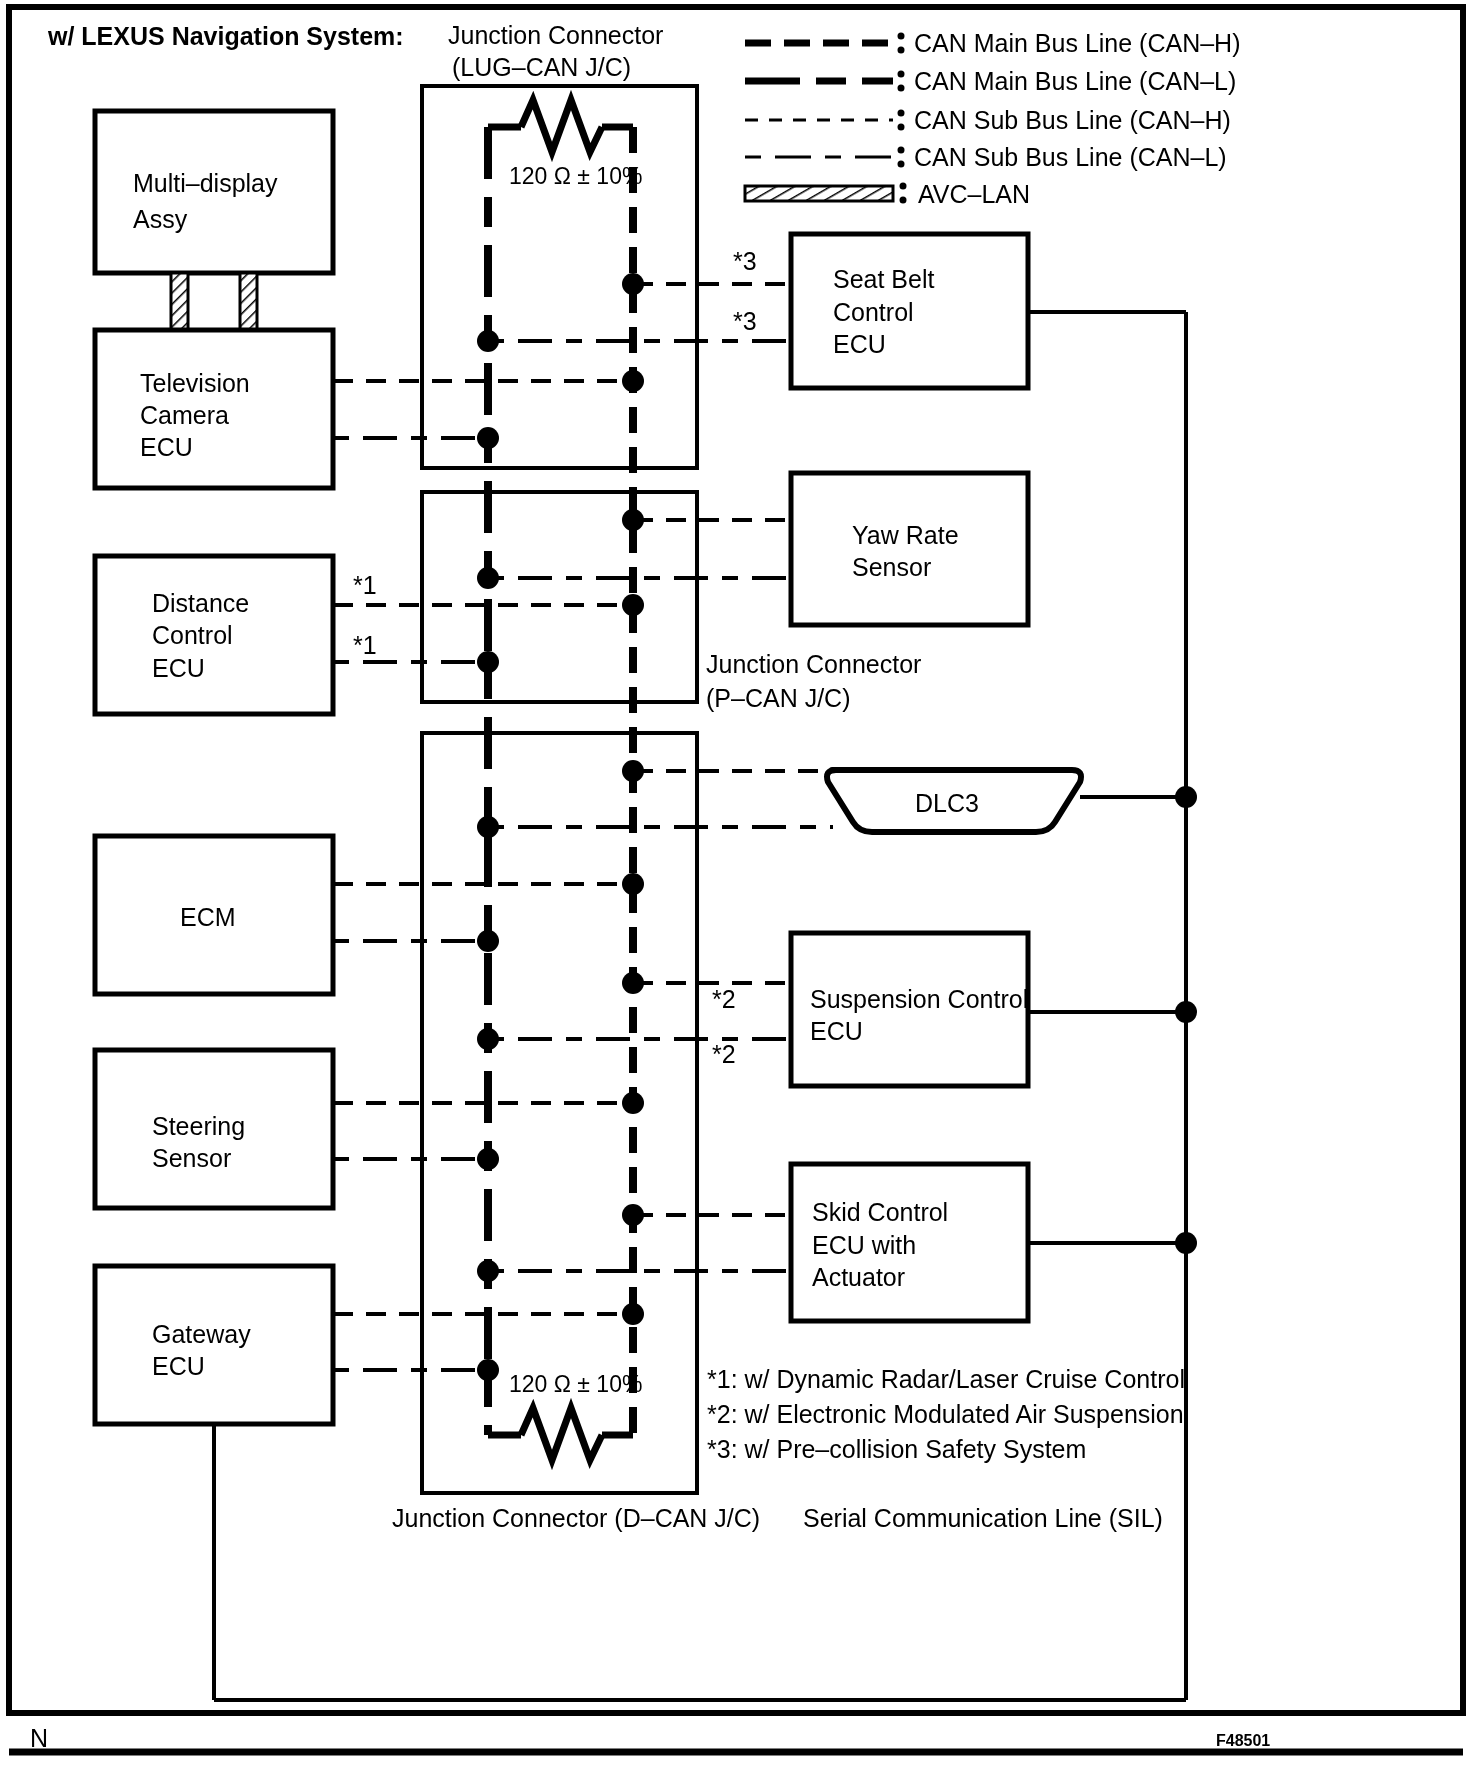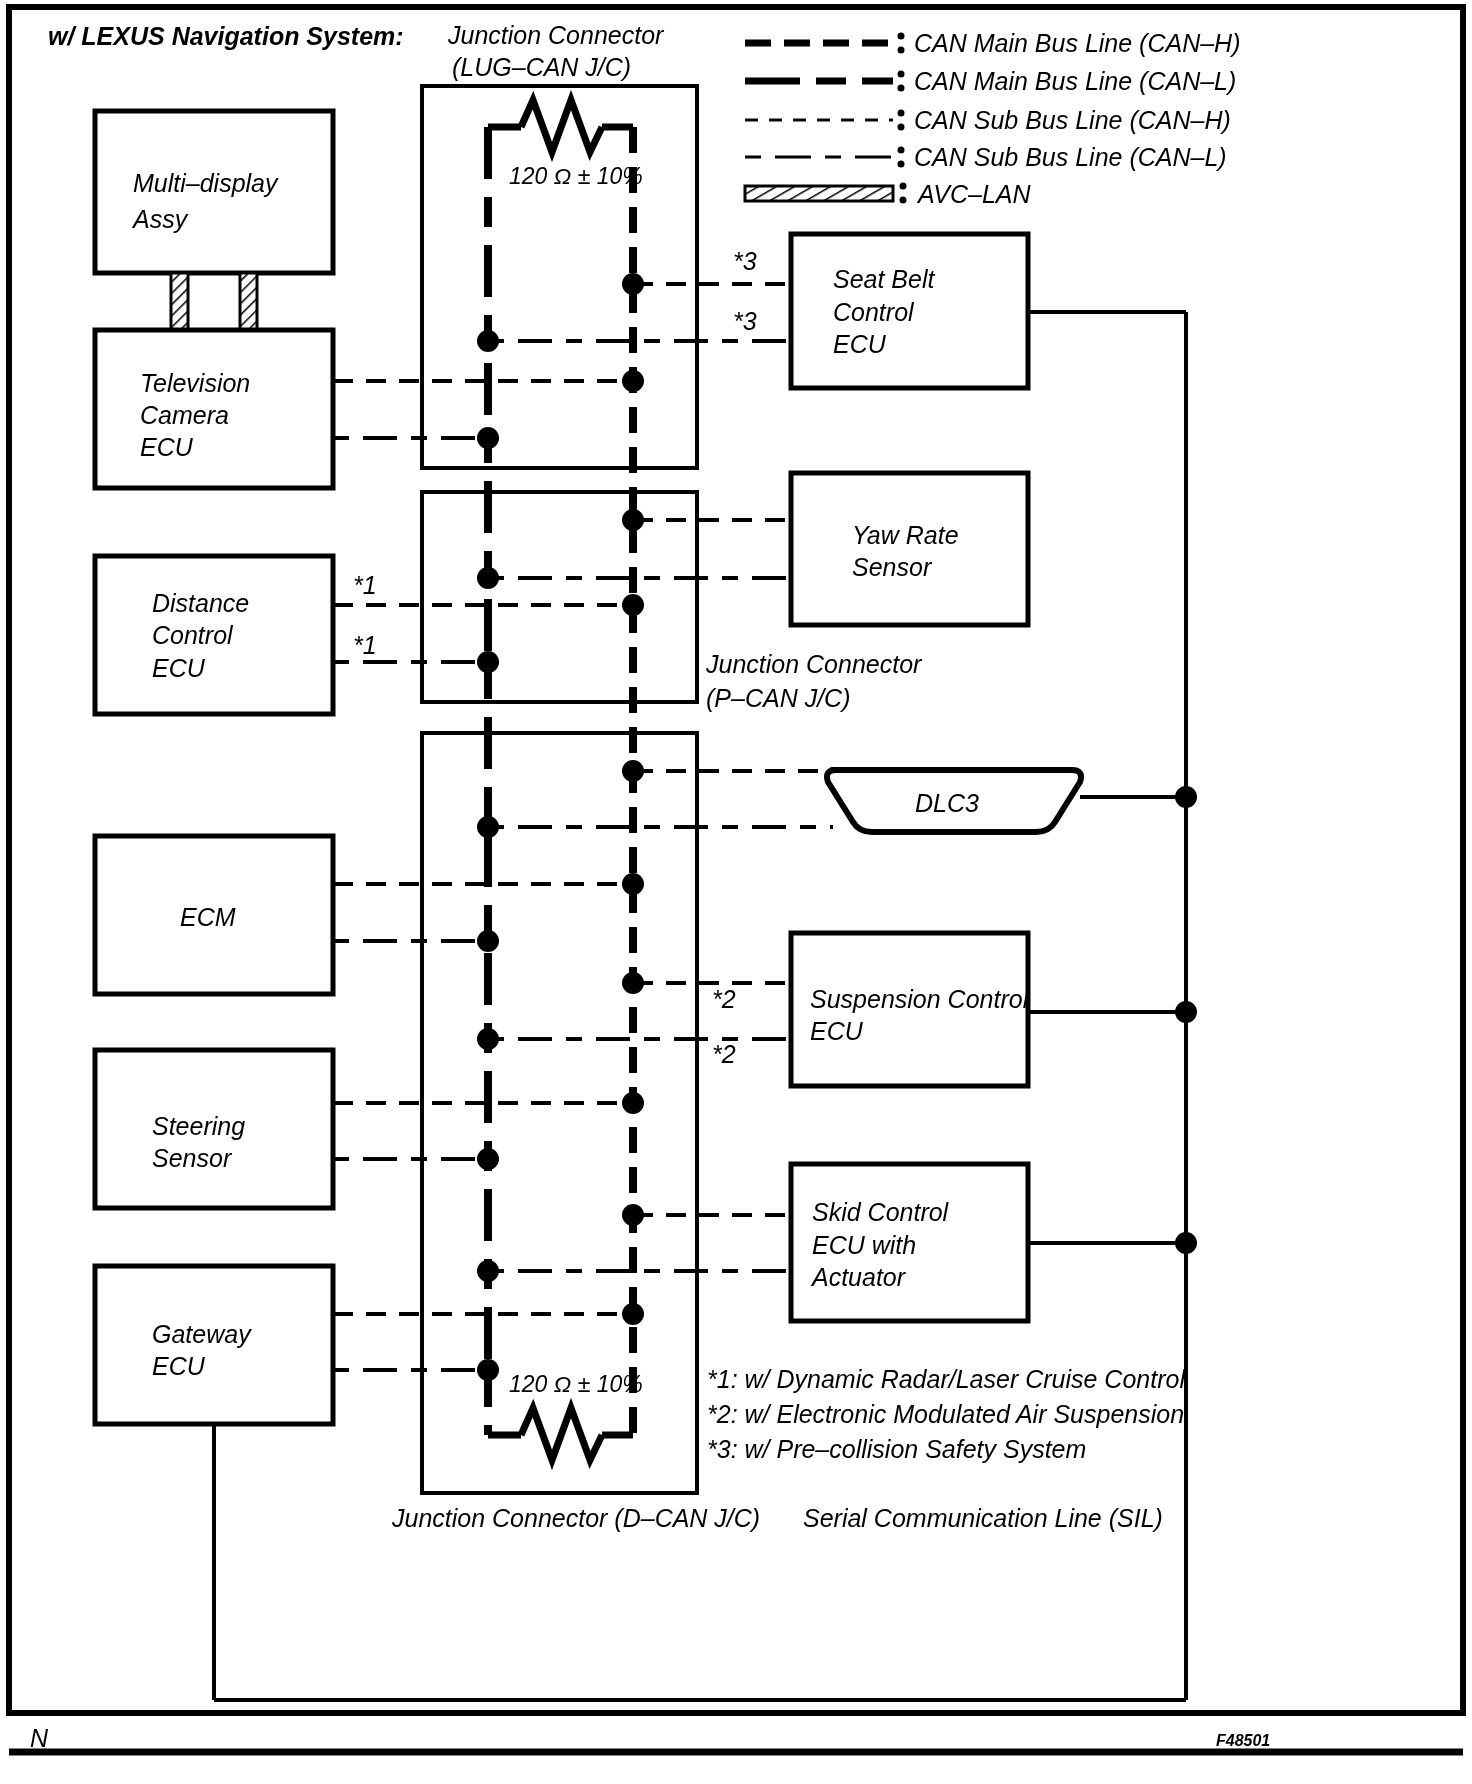--- a/index.html
+++ b/index.html
@@ -1,17 +1,17 @@
 <!DOCTYPE html>
 <html><head>
 <meta charset="utf-8">
 <style>
   html,body{margin:0;padding:0;background:#ffffff;}
   body{width:1472px;height:1784px;font-family:"Liberation Sans",sans-serif;color:#000;}
-  #root{position:relative;width:1472px;height:1784px;overflow:hidden;font-style:italic;}
+  #root{position:relative;width:1472px;height:1784px;overflow:hidden;}
   svg{display:block;}
   text{font-family:"Liberation Sans",sans-serif;fill:#000;}
   .t{font-size:25px;}
   .tb{font-size:25px;font-weight:bold;}
   .ts{font-size:23px;}
   .code{font-size:16px;font-weight:bold;}
 </style>
 </head>
 <body>
 

